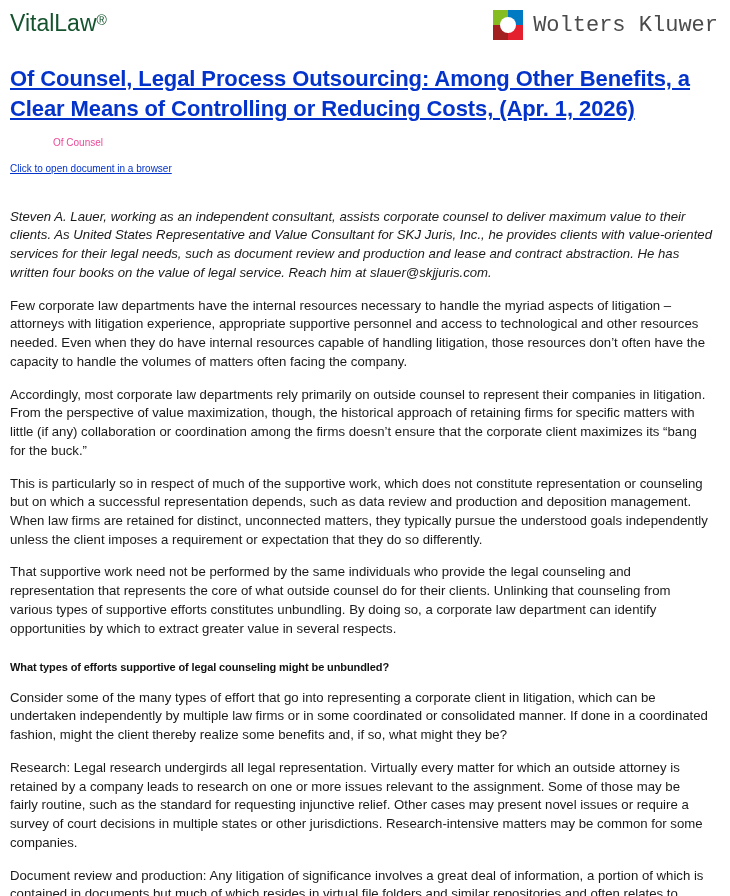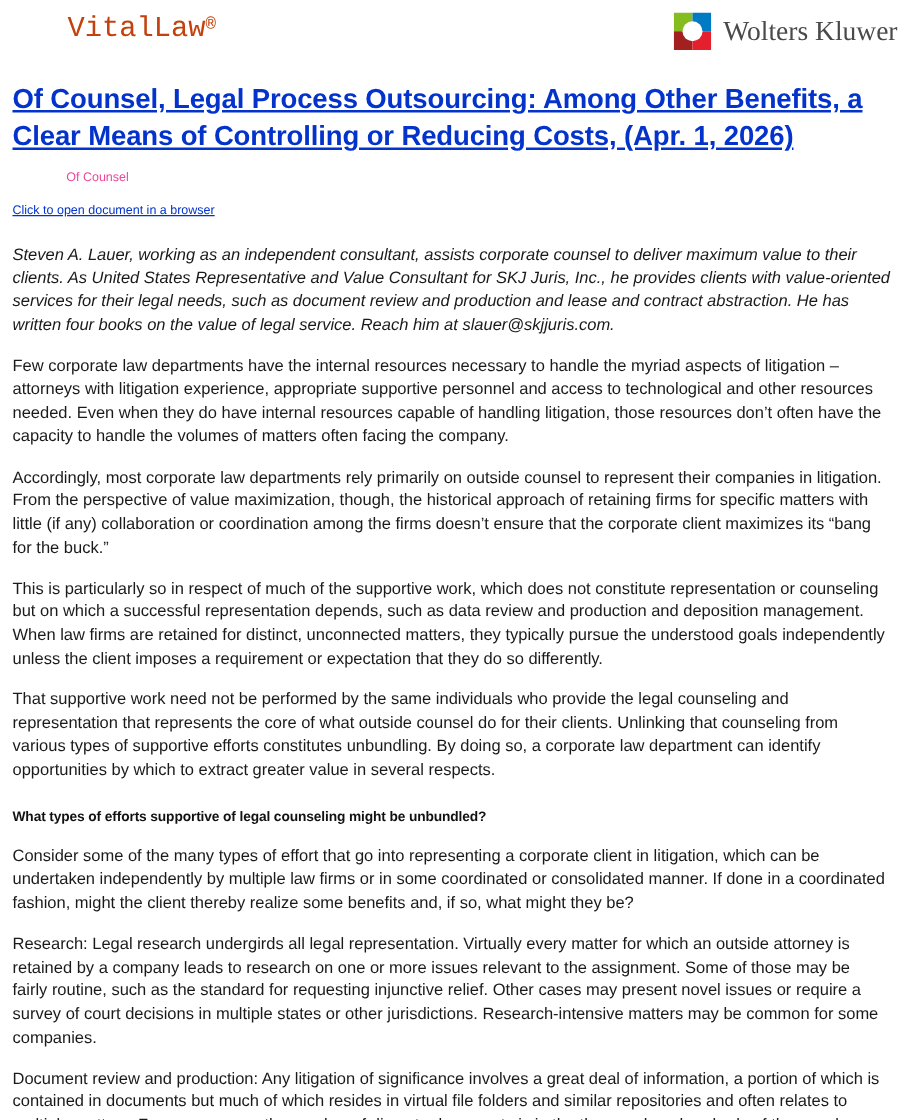--- a/index.html
+++ b/index.html
@@ -23,24 +23,23 @@
   }
   .masthead {
     display: flex;
     align-items: flex-start;
     justify-content: space-between;
     padding-top: 10px;
     height: 44px;
   }
   .brand-vitallaw {
     font-size: 23px;
-    color: #c2410c;
+    color: #14532d;
     letter-spacing: 0px;
-    font-family: Liberation Mono, monospace;
-    margin-left: 44px;
+    font-family: Liberation Sans, sans-serif;
   }
   .brand-vitallaw .reg {
     font-size: 14px;
     vertical-align: top;
     position: relative;
     top: 2px;
   }
   .wk-logo {
     display: flex;
     align-items: center;
@@ -48,21 +47,21 @@
     padding-right: 2px;
   }
   .wk-mark {
     width: 30px;
     height: 30px;
     display: block;
   }
   .wk-name {
     font-size: 22px;
     color: #4a4a4a;
-    font-family: Liberation Serif, serif;
+    font-family: Liberation Mono, monospace;
   }
   .doc-title {
     margin-top: 10px;
     font-size: 22px;
     font-weight: bold;
     line-height: 1.38;
     color: #0433cc;
     text-decoration: underline;
     cursor: pointer;
     letter-spacing: -0.1px;
@@ -75,21 +74,21 @@
   }
   .open-link {
     margin-top: 15px;
     font-size: 10px;
     color: #0433cc;
     text-decoration: underline;
     display: inline-block;
     cursor: pointer;
   }
   .author-bio {
-    margin-top: 19px;
+    margin-top: 32px;
     font-size: 13.2px;
     font-style: italic;
     line-height: 1.42;
     color: #1a1a1a;
   }
   p.body-par {
     margin: 14px 12px 0 0;
     font-size: 13.2px;
     line-height: 1.42;
     color: #1a1a1a;

